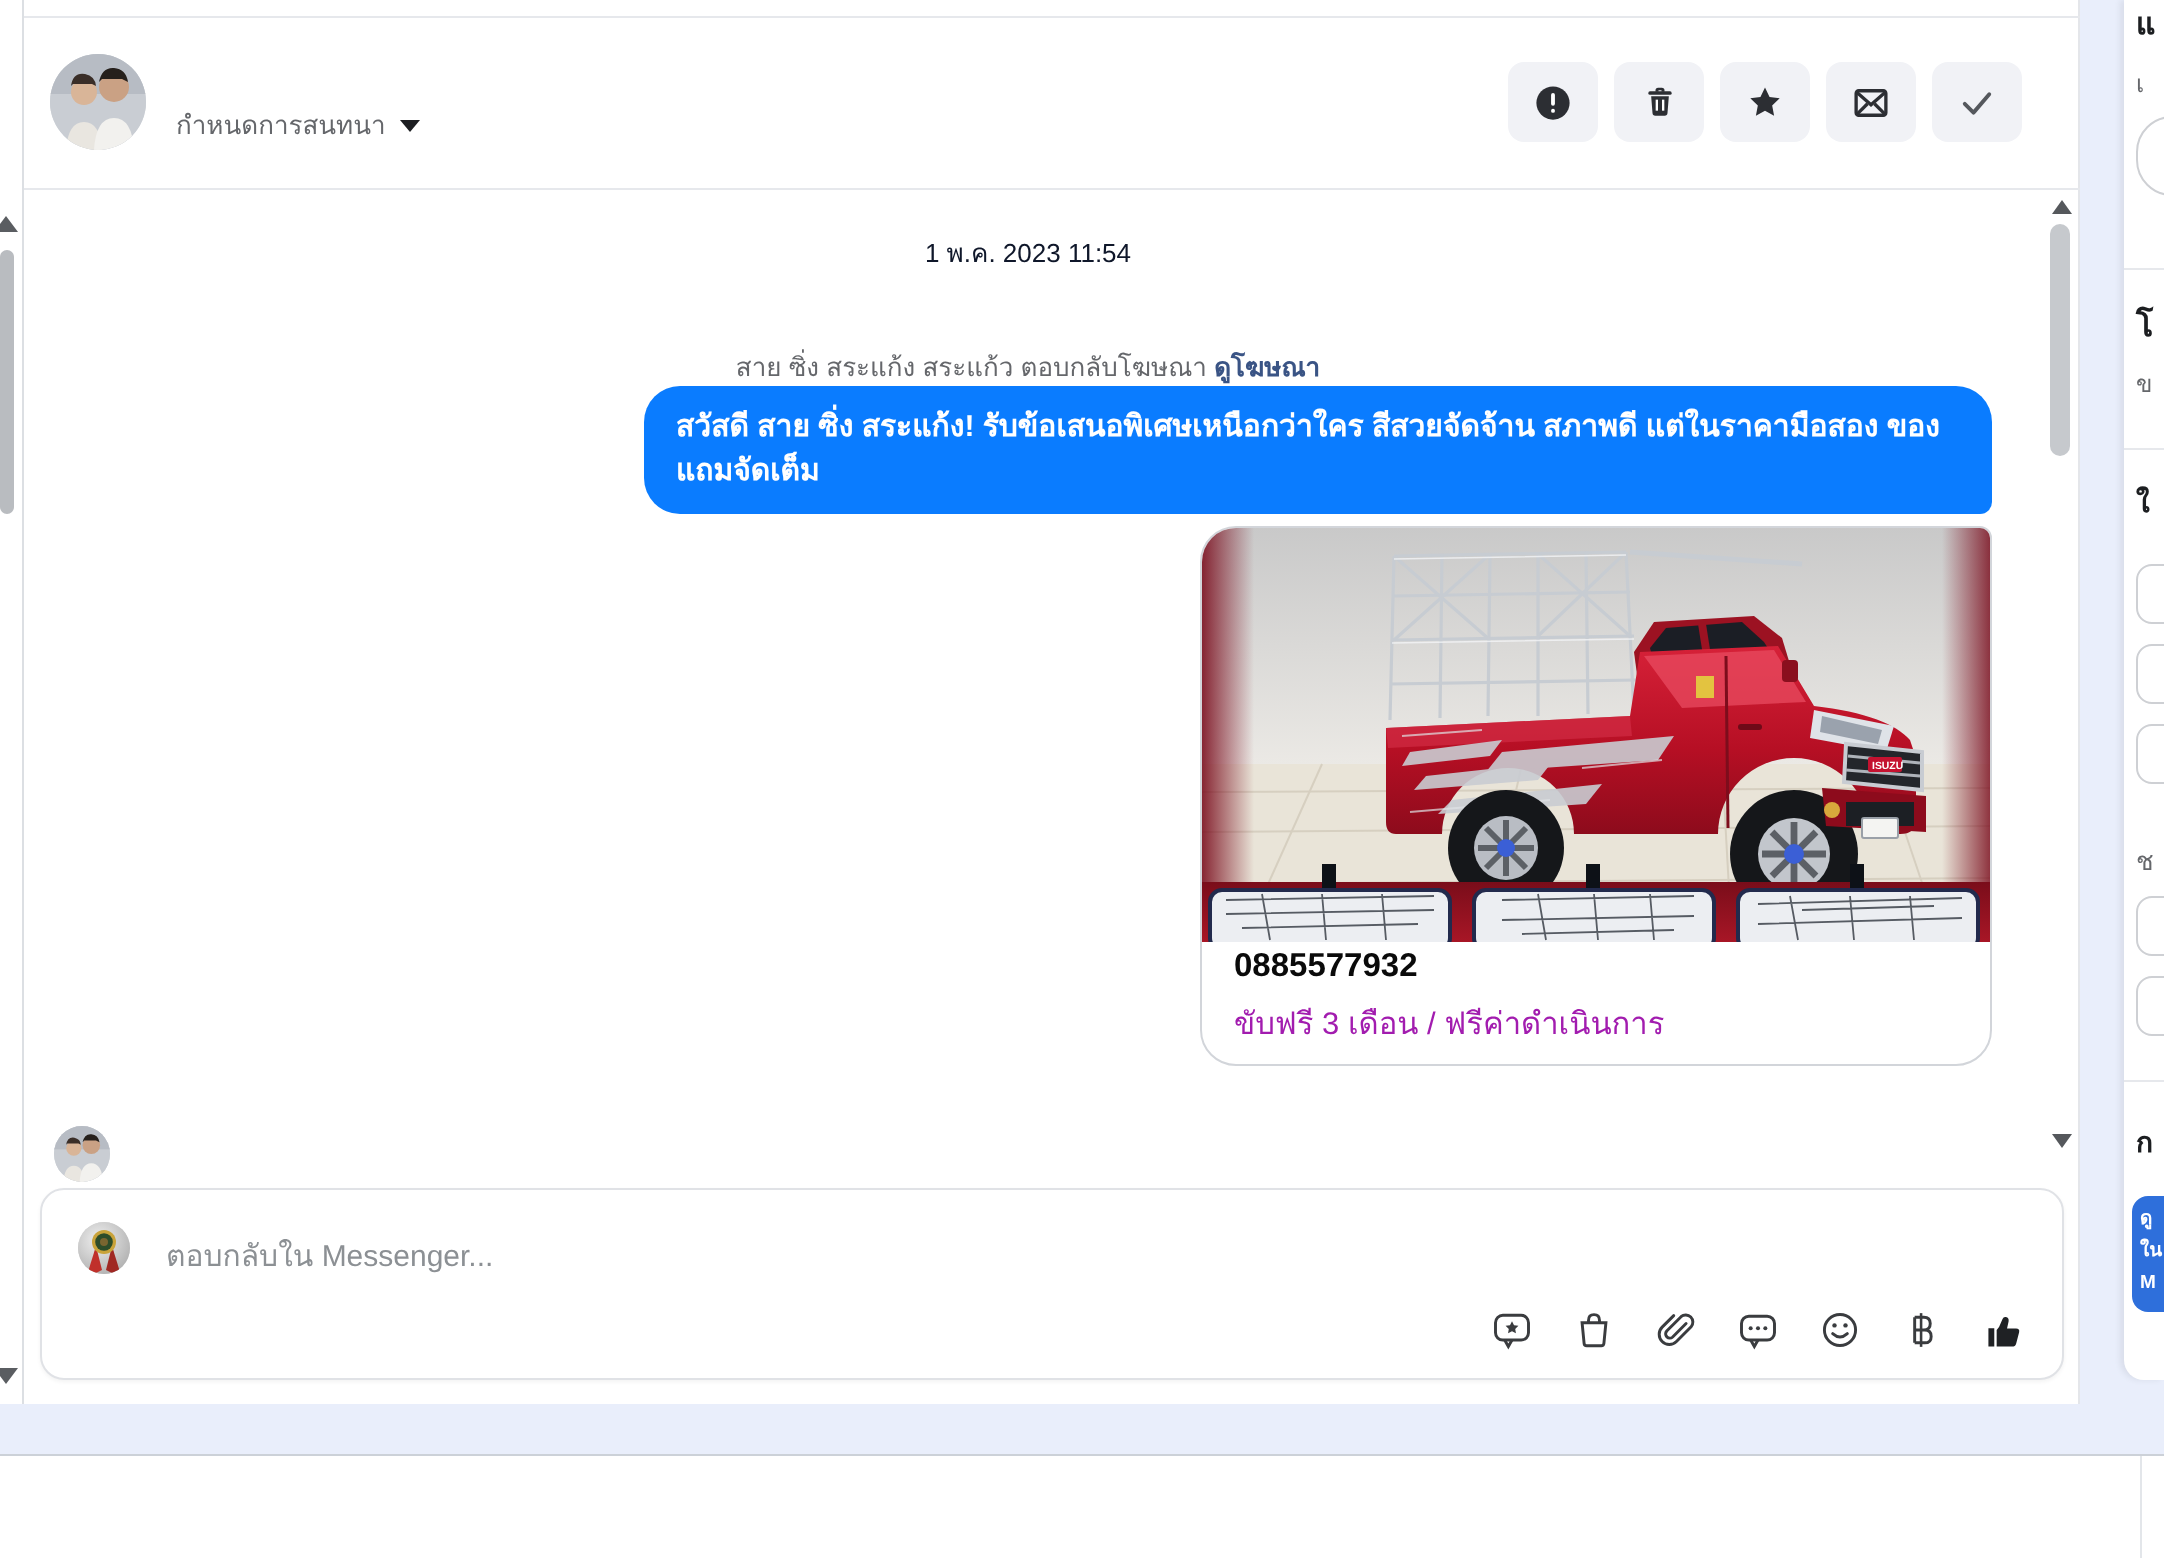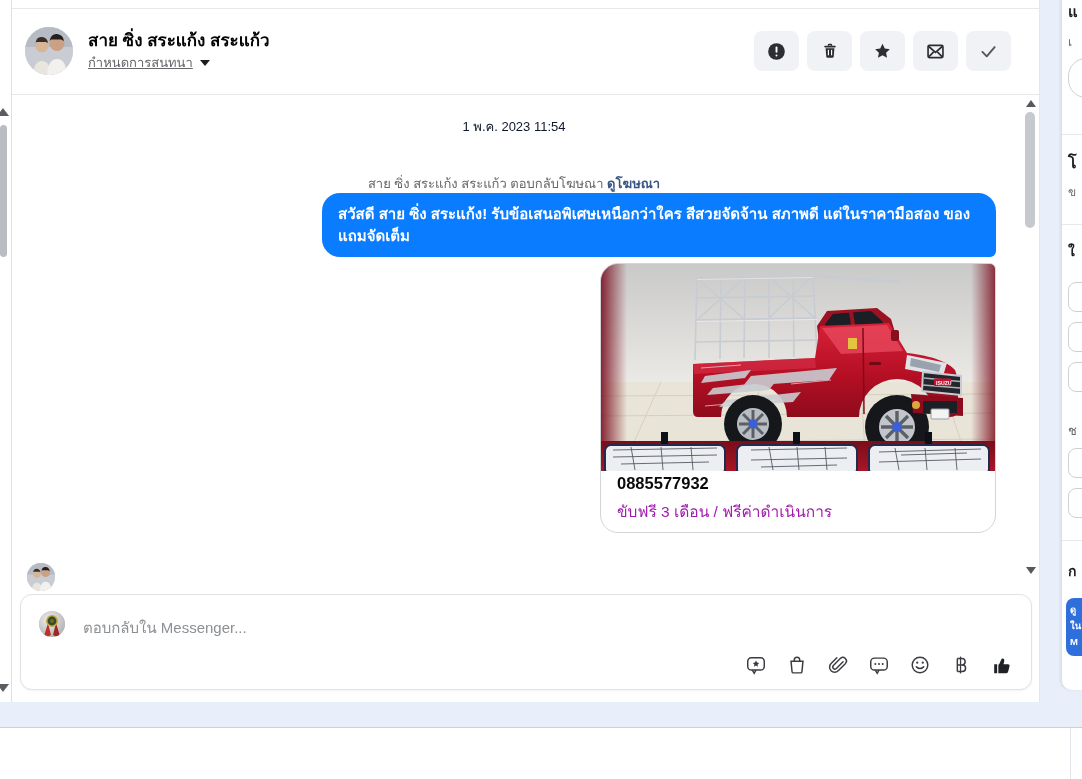--- a/index.html
+++ b/index.html
@@ -19,21 +19,21 @@
   .left-arrow-up { left:-3px; top:108px; border-left:6px solid transparent; border-right:6px solid transparent; border-bottom:8px solid #5a5d61; }
   .left-arrow-dn { left:-3px; top:684px; border-left:6px solid transparent; border-right:6px solid transparent; border-top:8px solid #5a5d61; }
 
   
   .chat-panel { left:12px; top:0; width:1028px; height:702px; background:#fff; border-right:1px solid #e4e6ea; }
   .top-rule { left:0; top:8px; width:1028px; height:1px; background:#e6e8ec; }
   .hdr-rule { left:0; top:94px; width:1028px; height:1px; background:#e6e8ec; }
 
   .hdr-avatar { left:13px; top:27px; width:48px; height:48px; border-radius:50%; overflow:hidden; background:#cfd4da; }
   .hdr-name { left:76px; top:26px; font-size:17px; font-weight:bold; color:#050505; }
-  .hdr-sub { left:76px; top:52px; font-size:13px; color:#65676b; display:flex; align-items:center; gap:7px; cursor:pointer;text-decoration:underline; }
+  .hdr-sub { left:76px; top:52px; font-size:13px; color:#65676b; display:flex; align-items:center; gap:7px; cursor:pointer; }
   .caret-dn { width:0;height:0;border-left:5px solid transparent;border-right:5px solid transparent;border-top:6px solid #1c1e21; }
 
   .hdr-actions { top:31px; right:28px; display:flex; gap:8px; }
   .act-btn { width:45px; height:40px; background:#f1f2f6; border:none; border-radius:8px; display:flex; align-items:center; justify-content:center; cursor:pointer; }
   .act-btn svg { display:block; }
 
   .date-row { left:0; top:116px; width:1004px; text-align:center; font-size:13px; color:#0f172a; }
   .adctx-row { left:0; top:153px; width:1004px; text-align:center; font-size:13px; color:#65676b;margin-top:20px; }
   .adctx-row .adlink { color:#3a5485; font-weight:bold; cursor:pointer; }
 
@@ -89,21 +89,20 @@
       <rect width="48" height="48" fill="#c9cdd3"></rect>
       <rect y="0" width="48" height="20" fill="#b7bcc4"></rect>
       <circle cx="17" cy="19" r="6.5" fill="#d9b598"></circle>
       <path d="M10.5,16 q1-7 7-6 q5,1 5.5,6 l-2,-1 -9.5,0 Z" fill="#3a2e28"></path>
       <path d="M8,48 q1-14 9-14 q8,0 9,14 Z" fill="#e9e6e0"></path>
       <circle cx="32" cy="16.5" r="7.5" fill="#caa184"></circle>
       <path d="M24.5,14 q1.5-7.5 7.5-7 q6,.5 7,7 l-3,-1.5 -10,0 Z" fill="#26201c"></path>
       <path d="M22,48 q1-16 10-16 q9,0 10,16 Z" fill="#f2f1ee"></path>
     </svg>
   </div>
-  <div class="abs hdr-name">สาย ซิ่ง สระแก้ง สระแก้ว</div>
   <div class="abs hdr-sub">
     <span>กำหนดการสนทนา</span>
     <span class="caret-dn"></span>
   </div>
 
   <div class="abs hdr-actions">
     <button class="act-btn">
       <svg width="21" height="21" viewBox="0 0 24 24">
         <circle cx="12" cy="12" r="9.5" fill="#2c2e33"></circle>
         <rect x="10.9" y="6.3" width="2.2" height="7.2" rx="1.1" fill="#fff"></rect>

